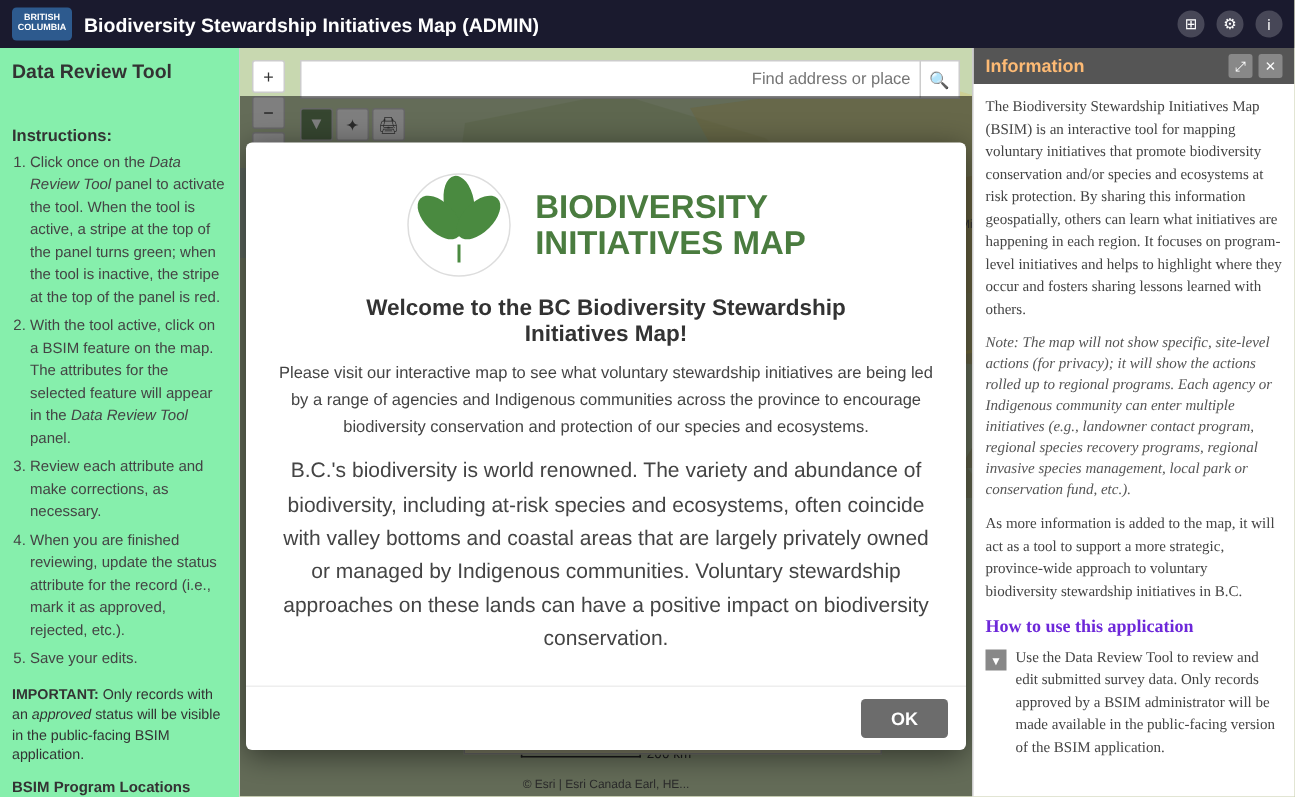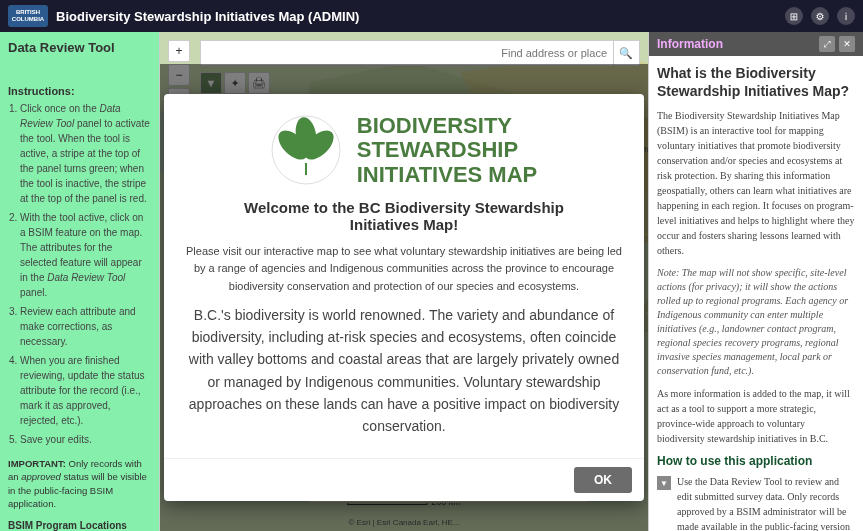--- a/index.html
+++ b/index.html
@@ -64,28 +64,28 @@
     .scale-label { font-size: 9px; color: #333; }
 
     
     #map-copyright { position: absolute; bottom: 4px; left: 0; right: 0; text-align: center; font-size: 8px; color: #555; z-index: 10; }
 
     
     #right-panel {
       width: 215px; min-width: 215px; background: white; border-left: 1px solid #ccc; display: flex; flex-direction: column; overflow-y: auto; padding: 0;
     }
     #right-panel-header { display: flex; align-items: center; justify-content: space-between; background: #555; padding: 4px 8px; }
-    #right-panel-header .info-label { color: #f0abfc; font-size: 12px; font-weight: bold; }
+    #right-panel-header .info-label { color: #fdba74; font-size: 12px; font-weight: bold; }
     #right-panel-header .header-btns { display: flex; gap: 4px; }
     #right-panel-header .icon-btn { width: 16px; height: 16px; background: rgba(255,255,255,0.3); border-radius: 2px; display: flex; align-items: center; justify-content: center; cursor: pointer; font-size: 9px; color: white; }
     #right-panel-content { padding: 8px; overflow-y: auto; flex: 1; }
     #right-panel-content h2 { font-size: 14px; font-weight: bold; color: #333; margin-bottom: 8px; line-height: 1.3; }
     #right-panel-content p { font-size: 10px; color: #444; line-height: 1.5; margin-bottom: 8px; font-family: Liberation Serif, serif; }
     #right-panel-content .note { font-style: italic; font-size: 10px; color: #555; margin-bottom: 8px; line-height: 1.4; }
-    #right-panel-content h3 { font-size: 12px; font-weight: bold; color: #14532d; margin-top: 6px; margin-bottom: 6px; }
+    #right-panel-content h3 { font-size: 12px; font-weight: bold; color: #6d28d9; margin-top: 6px; margin-bottom: 6px; font-family: Liberation Serif, serif; }
     #right-panel-content .use-tool-row { display: flex; gap: 6px; align-items: flex-start; margin-bottom: 4px; }
     .filter-icon-sm { width: 14px; height: 14px; background: #888; display: flex; align-items: center; justify-content: center; font-size: 8px; color: white; flex-shrink: 0; margin-top: 2px; }
 
     
     #modal-overlay {
       position: absolute; top: 32px; left: 0; right: 0; bottom: 0; background: rgba(0,0,0,0.5); display: flex; align-items: center; justify-content: center; z-index: 100;
     }
     #modal {
       background: white; border-radius: 4px; width: 480px; max-height: 420px; overflow: hidden; box-shadow: 0 4px 20px rgba(0,0,0,0.5); display: flex; flex-direction: column;
     }
@@ -205,21 +205,20 @@
               <circle cx="35" cy="35" r="34" fill="white" stroke="#ddd" stroke-width="1"></circle>
 
               <ellipse cx="35" cy="20" rx="10" ry="18" fill="#4a8a40" transform="rotate(-10 35 20)"></ellipse>
               <ellipse cx="22" cy="30" rx="10" ry="18" fill="#4a8a40" transform="rotate(-45 22 30)"></ellipse>
               <ellipse cx="48" cy="30" rx="10" ry="18" fill="#4a8a40" transform="rotate(45 48 30)"></ellipse>
 
               <line x1="35" y1="48" x2="35" y2="60" stroke="#4a8a40" stroke-width="2"></line>
             </svg>
             <div>
               <div class="modal-title-text">BIODIVERSITY</div>
-              <div class="modal-title-text">STEWARDSHIP</div>
               <div class="modal-title-text">INITIATIVES MAP</div>
             </div>
           </div>
           <div id="modal-heading">
             <span style="white-space:pre-line;">Welcome to the BC Biodiversity Stewardship
 Initiatives Map!</span>
           </div>
           <div id="modal-text">Please visit our interactive map to see what voluntary stewardship initiatives are being led by a range of agencies and Indigenous communities across the province to encourage biodiversity conservation and protection of our species and ecosystems.</div>
           <div id="modal-text2">B.C.'s biodiversity is world renowned. The variety and abundance of biodiversity, including at-risk species and ecosystems, often coincide with valley bottoms and coastal areas that are largely privately owned or managed by Indigenous communities. Voluntary stewardship approaches on these lands can have a positive impact on biodiversity conservation.</div>
         </div>
@@ -236,21 +235,20 @@
 
   <div id="right-panel">
     <div id="right-panel-header">
       <span class="info-label">Information</span>
       <div class="header-btns">
         <div class="icon-btn">⤢</div>
         <div class="icon-btn">✕</div>
       </div>
     </div>
     <div id="right-panel-content">
-      <h2>What is the Biodiversity Stewardship Initiatives Map?</h2>
       <p>The Biodiversity Stewardship Initiatives Map (BSIM) is an interactive tool for mapping voluntary initiatives that promote biodiversity conservation and/or species and ecosystems at risk protection. By sharing this information geospatially, others can learn what initiatives are happening in each region. It focuses on program-level initiatives and helps to highlight where they occur and fosters sharing lessons learned with others.</p>
       <p class="note"><em><span>Note: The map will not show specific, site-level actions (for privacy); it will show the actions rolled up to regional programs. Each agency or Indigenous community can enter multiple initiatives (e.g., landowner contact program, regional species recovery programs, regional invasive species management, local park or conservation fund, etc.).</span></em></p>
       <p>As more information is added to the map, it will act as a tool to support a more strategic, province-wide approach to voluntary biodiversity stewardship initiatives in B.C.</p>
       <h3>How to use this application</h3>
       <div class="use-tool-row">
         <div class="filter-icon-sm">▼</div>
         <p>Use the Data Review Tool to review and edit submitted survey data. Only records approved by a BSIM administrator will be made available in the public-facing version of the BSIM application.</p>
       </div>
     </div>
   </div>

